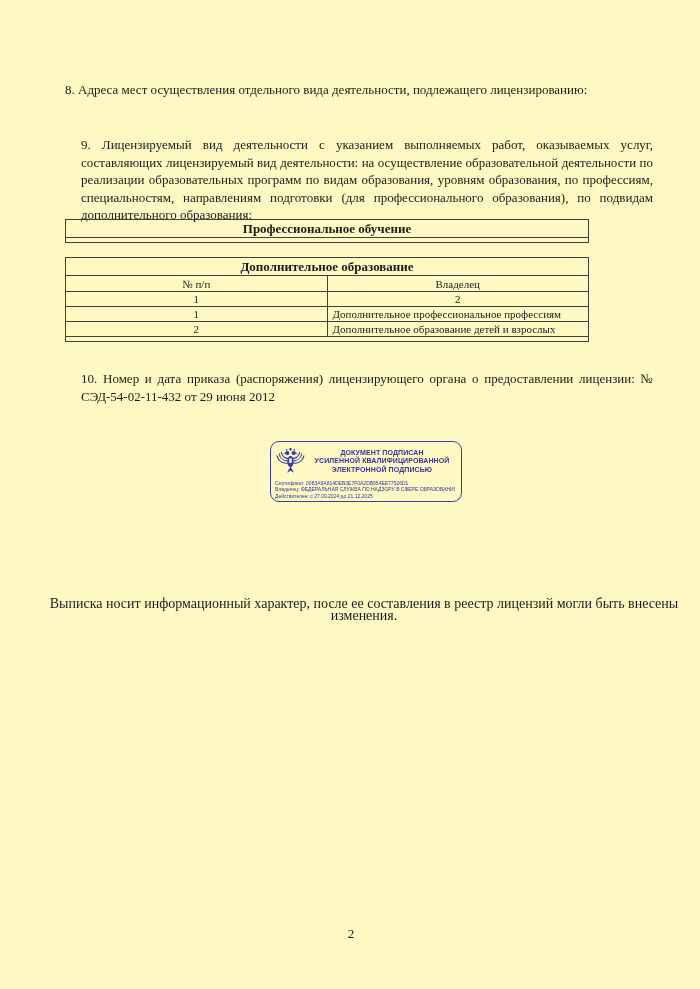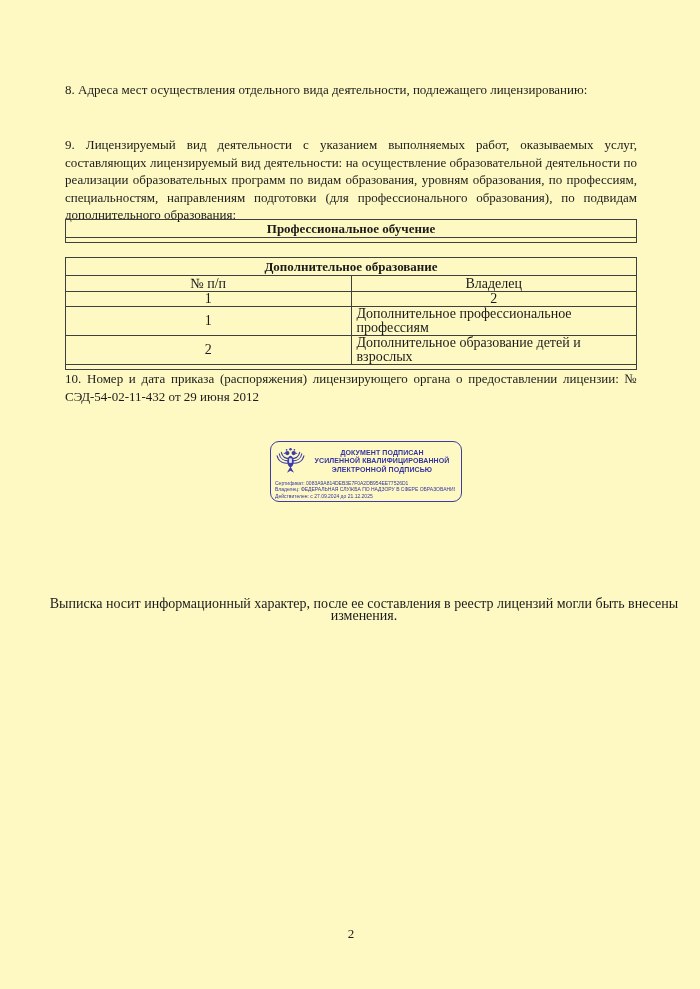--- a/index.html
+++ b/index.html
@@ -1,26 +1,26 @@
 <!DOCTYPE html>
 <html><head>
 <meta charset="utf-8">
 <style>
   html,body { margin:0; padding:0; background:#ffffff; }
   .page {
     position:relative; width:700px; height:989px; background:#fef9c3;
     font-family:"Liberation Serif", serif; color:#1b1b1b; overflow:hidden;
   }
   .content-block { position:absolute; left:65px; width:572px; font-size:13px; line-height:17.5px; }
-  .justified { text-align:justify; text-align-last:left; }
+  .justified { text-align:justify; text-align-last:left;margin-left:16px; }
 
   
-  table { border-collapse:collapse; width:572px; table-layout:fixed; }
+  table { border-collapse:collapse; width:524px; table-layout:fixed; }
   table, th, td { border:1px solid #3f3f3f; }
-  td { padding:0 3px; font-size:14px; line-height:14px; vertical-align:middle; }
+  td { padding:0 3px; font-size:11px; line-height:14px; vertical-align:middle; }
   .tbl-title { font-weight:bold; font-size:13px; text-align:center; height:17px; }
   .empty-row td { height:4px; padding:0; }
   .col-num { width:62px; text-align:center; }
   .col-head { text-align:center; height:15px; }
   .cell-center { text-align:center; }
   .cell-left { text-align:left; padding-left:5px; }
   .row-h { height:15px; }
 
   
   .stamp {

